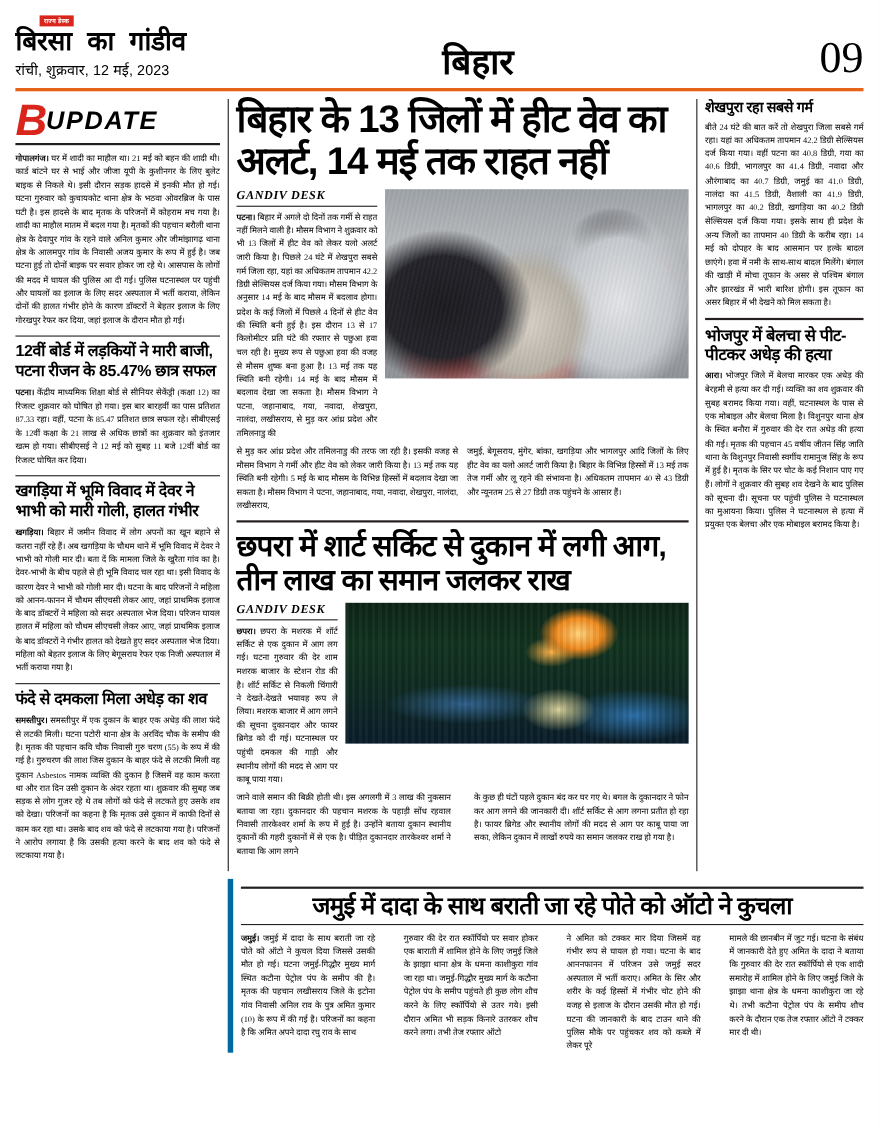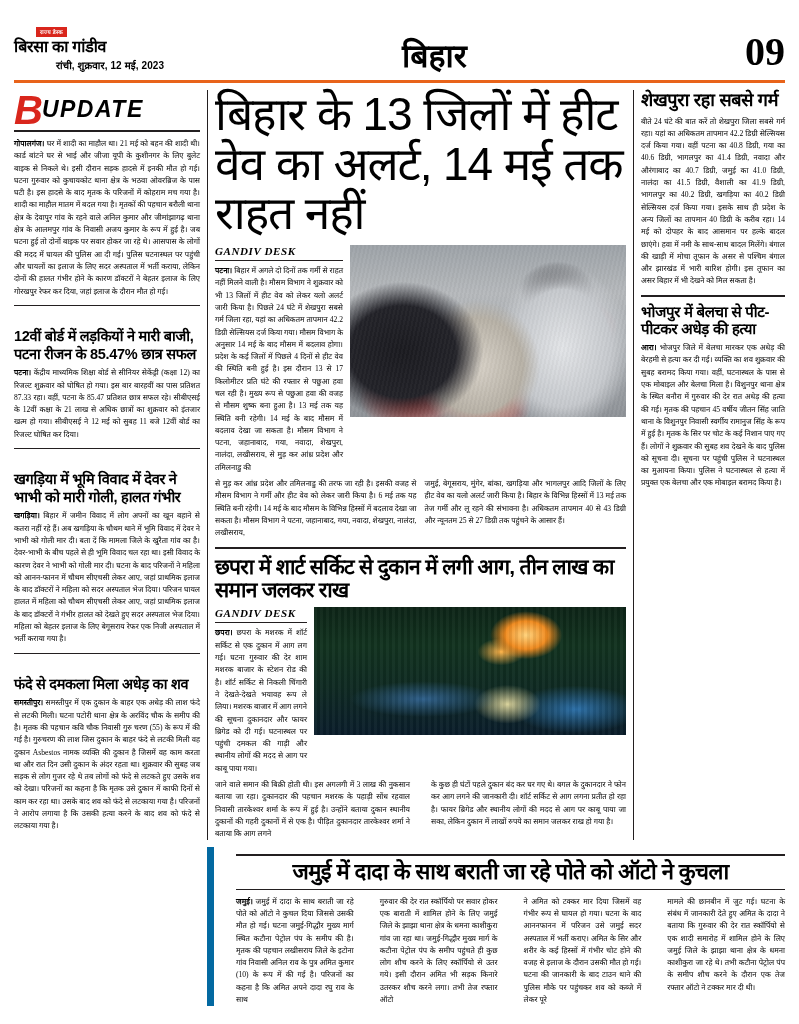--- a/index.html
+++ b/index.html
@@ -18,34 +18,34 @@
 
   
   .masthead { display:flex; align-items:flex-end; justify-content:space-between; height:64px; }
   .logo-block { width:180px; padding-bottom:2px; }
   .logo-kicker {
     display:inline-block; background:#d9261c; color:#fff;
     font-size:5.5px; font-weight:bold; letter-spacing:.3px;
     padding:1px 4px; margin-left:22px; font-family:"Liberation Sans",sans-serif;
   }
   .logo-name {
-    font-size:16px; font-weight:bold; letter-spacing:-.3px;
-    font-family:Liberation Sans, sans-serif; line-height:1.05; margin-top:1px;
+    font-size:24px; font-weight:bold; letter-spacing:-.3px;
+    font-family:Liberation Mono, monospace; line-height:1.05; margin-top:1px;
   }
   .logo-date {
-    font-size:10px; font-weight:bold; margin-top:2px;
-    font-family:"Liberation Sans",sans-serif; letter-spacing:.1px;margin-left:42px;
+    font-size:13px; font-weight:normal; margin-top:2px;
+    font-family:"Liberation Sans",sans-serif; letter-spacing:.1px;
   }
   .paper-title {
     font-size:32px; font-weight:bold; letter-spacing:0px;
     font-family:"Liberation Serif",serif; line-height:1;
     padding-bottom:2px; flex:1; text-align:center; margin-left:-20px;
   }
   .page-number {
-    font-size:40px; font-weight:bold; line-height:1;
+    font-size:40px; font-weight:normal; line-height:1;
     font-family:"Liberation Serif",serif; padding-bottom:2px; width:90px; text-align:right;
   }
   .rule-orange { height:3px; background:#e8631a; margin-top:6px; }
 
   
   .main-grid { display:flex; gap:0; margin-top:7px; }
   .col-left { width:193px; flex:0 0 193px; padding-right:7px; }
   .col-center { flex:1; padding:0 7px; border-left:1px solid #231f20; }
   .col-right { width:152px; flex:0 0 152px; padding-left:7px; border-left:1px solid #231f20; }
 
@@ -63,33 +63,33 @@
     font-family:"Liberation Sans",sans-serif; font-weight:bold; font-style:italic;
     font-size:23px; letter-spacing:1.5px; margin-left:1px; line-height:1;
   }
 
   
   h2.left-head {
     font-family:"Liberation Sans",sans-serif; font-weight:bold;
     font-size:14.5px; line-height:1.22; letter-spacing:-.3px; margin-bottom:4px;
   }
   .left-art { margin-bottom:7px; }
-  .left-art + .left-art { border-top:1.5px solid #231f20; padding-top:22px; }
+  .left-art + .left-art { border-top:1.5px solid #231f20; padding-top:6px; }
 
   
   .body-txt {
     font-size:7.6px; line-height:1.62; text-align:justify;
     font-family:"Liberation Serif",serif; hyphens:auto;
   }
   .body-txt b { font-weight:bold; }
 
   
   h1.lead-head {
-    font-family:"Liberation Sans",sans-serif; font-weight:normal;
-    font-size:46px; line-height:1.08; letter-spacing:-1.1px;
+    font-family:"Liberation Sans",sans-serif; font-weight:bold;
+    font-size:35px; line-height:1.08; letter-spacing:-1.1px;
     margin-bottom:6px;
   }
   .desk-line {
     font-family:"Liberation Serif",serif; font-weight:bold; font-style:italic;
     font-size:11px; letter-spacing:.6px; border-bottom:1.2px solid #231f20;
     padding-bottom:3px; margin-bottom:4px;
   }
   .lead-wrap { display:flex; gap:7px; }
   .lead-txtcol { width:128px; flex:0 0 128px; }
   .lead-photo { flex:1; }
@@ -115,21 +115,21 @@
       repeating-linear-gradient(102deg, rgba(255,255,255,.05) 0 2px, rgba(0,0,0,.05) 2px 4px);
     opacity:.5;
   }
   .cap-under { display:flex; gap:8px; margin-top:4px; }
   .cap-under > div { flex:1; }
 
   
   .sec-block { border-top:2px solid #231f20; margin-top:7px; padding-top:6px; }
   h1.lead-head2 {
     font-family:"Liberation Sans",sans-serif; font-weight:bold;
-    font-size:21px; line-height:1.14; letter-spacing:-.7px; margin-bottom:5px;
+    font-size:27px; line-height:1.14; letter-spacing:-.7px; margin-bottom:5px;
   }
   .fire-wrap { display:flex; gap:7px; }
   .fire-txtcol { width:92px; flex:0 0 92px; }
   .fire-photo { flex:1; }
   .ph-fire { height:128px;
     background:
       radial-gradient(ellipse 16% 26% at 68% 22%, #ffd27a 0%, #f08a1e 42%, rgba(240,138,30,0) 72%),
       radial-gradient(ellipse 10% 14% at 60% 35%, #ffb347 0%, rgba(255,179,71,0) 76%),
       radial-gradient(ellipse 30% 18% at 35% 72%, #2e5f8a 0%, rgba(46,95,138,0) 78%),
       radial-gradient(ellipse 14% 20% at 62% 76%, #d9d29a 0%, rgba(217,210,154,0) 76%),
@@ -139,40 +139,40 @@
   .ph-fire::after{
     content:""; position:absolute; inset:0;
     background:repeating-linear-gradient(90deg, rgba(255,255,255,.03) 0 3px, rgba(0,0,0,.06) 3px 6px);
   }
   .sec-underline { display:flex; gap:21px; margin-top:4px; }
   .sec-underline > div { flex:1; }
 
   
   h2.right-head {
     font-family:"Liberation Sans",sans-serif; font-weight:bold;
-    font-size:18px; line-height:1.2; letter-spacing:-.3px; margin-bottom:4px;
+    font-size:13px; line-height:1.2; letter-spacing:-.3px; margin-bottom:4px;
   }
   h2.right-head.big { font-size:15px; line-height:1.18; }
   .right-art + .right-art { border-top:2px solid #231f20; margin-top:7px; padding-top:6px; }
 
   
   .banner {
     border-top:2px solid #231f20; border-bottom:1.2px solid #231f20;
     margin-top:7px; padding:4px 0 4px 0;
   }
   h1.banner-head {
     font-family:"Liberation Sans",sans-serif; font-weight:bold;
     font-size:22px; line-height:1.1; letter-spacing:-.6px; text-align:center;
   }
   .banner-cols { display:flex; gap:26px; margin-top:6px; }
   .banner-cols > div { flex:1; }
 
   .bottom-grid { display:flex; margin-top:7px; }
   .bg-left { width:193px; flex:0 0 193px; padding-right:7px; }
-  .bg-right { flex:1; padding-left:22px; border-left:7px solid #0369a1; }
+  .bg-right { flex:1; padding-left:7px; border-left:5px solid #0369a1; }
 </style>
 </head>
 <body>
 
 <div id="page">
 
   <div class="masthead">
     <div class="logo-block">
       <div class="logo-kicker">राज्य डेस्क</div>
       <div class="logo-name">बिरसा का गांडीव</div>
@@ -222,21 +222,21 @@
           <div class="desk-line">GANDIV DESK</div>
           <p class="body-txt"><b>पटना।</b> <span>बिहार में अगले दो दिनों तक गर्मी से राहत नहीं मिलने वाली है। मौसम विभाग ने शुक्रवार को भी 13 जिलों में हीट वेव को लेकर यलो अलर्ट जारी किया है। पिछले 24 घंटे में शेखपुरा सबसे गर्म जिला रहा, यहां का अधिकतम तापमान 42.2 डिग्री सेल्सियस दर्ज किया गया। मौसम विभाग के अनुसार 14 मई के बाद मौसम में बदलाव होगा। प्रदेश के कई जिलों में पिछले 4 दिनों से हीट वेव की स्थिति बनी हुई है। इस दौरान 13 से 17 किलोमीटर प्रति घंटे की रफ्तार से पछुआ हवा चल रही है। मुख्य रूप से पछुआ हवा की वजह से मौसम शुष्क बना हुआ है। 13 मई तक यह स्थिति बनी रहेगी। 14 मई के बाद मौसम में बदलाव देखा जा सकता है। मौसम विभाग ने पटना, जहानाबाद, गया, नवादा, शेखपुरा, नालंदा, लखीसराय, से मुड़ कर आंध्र प्रदेश और तमिलनाडु की</span></p>
         </div>
         <div class="lead-photo">
           <div class="photo ph-heat"></div>
         </div>
       </div>
 
       <div class="cap-under">
         <div>
-            <p class="body-txt">से मुड़ कर आंध्र प्रदेश और तमिलनाडु की तरफ जा रही है। इसकी वजह से मौसम विभाग ने गर्मी और हीट वेव को लेकर जारी किया है। 6 मई तक यह स्थिति बनी रहेगी। 14 मई के बाद मौसम के विभिन्न हिस्सों में बदलाव देखा जा सकता है। मौसम विभाग ने पटना, जहानाबाद, गया, नवादा, शेखपुरा, नालंदा, लखीसराय,</p>
+            <p class="body-txt">से मुड़ कर आंध्र प्रदेश और तमिलनाडु की तरफ जा रही है। इसकी वजह से मौसम विभाग ने गर्मी और हीट वेव को लेकर जारी किया है। 13 मई तक यह स्थिति बनी रहेगी। 5 मई के बाद मौसम के विभिन्न हिस्सों में बदलाव देखा जा सकता है। मौसम विभाग ने पटना, जहानाबाद, गया, नवादा, शेखपुरा, नालंदा, लखीसराय,</p>
           </div>
         <div>
             <p class="body-txt">जमुई, बेगूसराय, मुंगेर, बांका, खगड़िया और भागलपुर आदि जिलों के लिए हीट वेव का यलो अलर्ट जारी किया है। बिहार के विभिन्न हिस्सों में 13 मई तक तेज गर्मी और लू रहने की संभावना है। अधिकतम तापमान 40 से 43 डिग्री और न्यूनतम 25 से 27 डिग्री तक पहुंचने के आसार हैं।</p>
           </div>
       </div>
 
       <div class="sec-block">
         <h1 class="lead-head2">छपरा में शार्ट सर्किट से दुकान में लगी आग, तीन लाख का समान जलकर राख</h1>
 
         <div class="fire-wrap">

